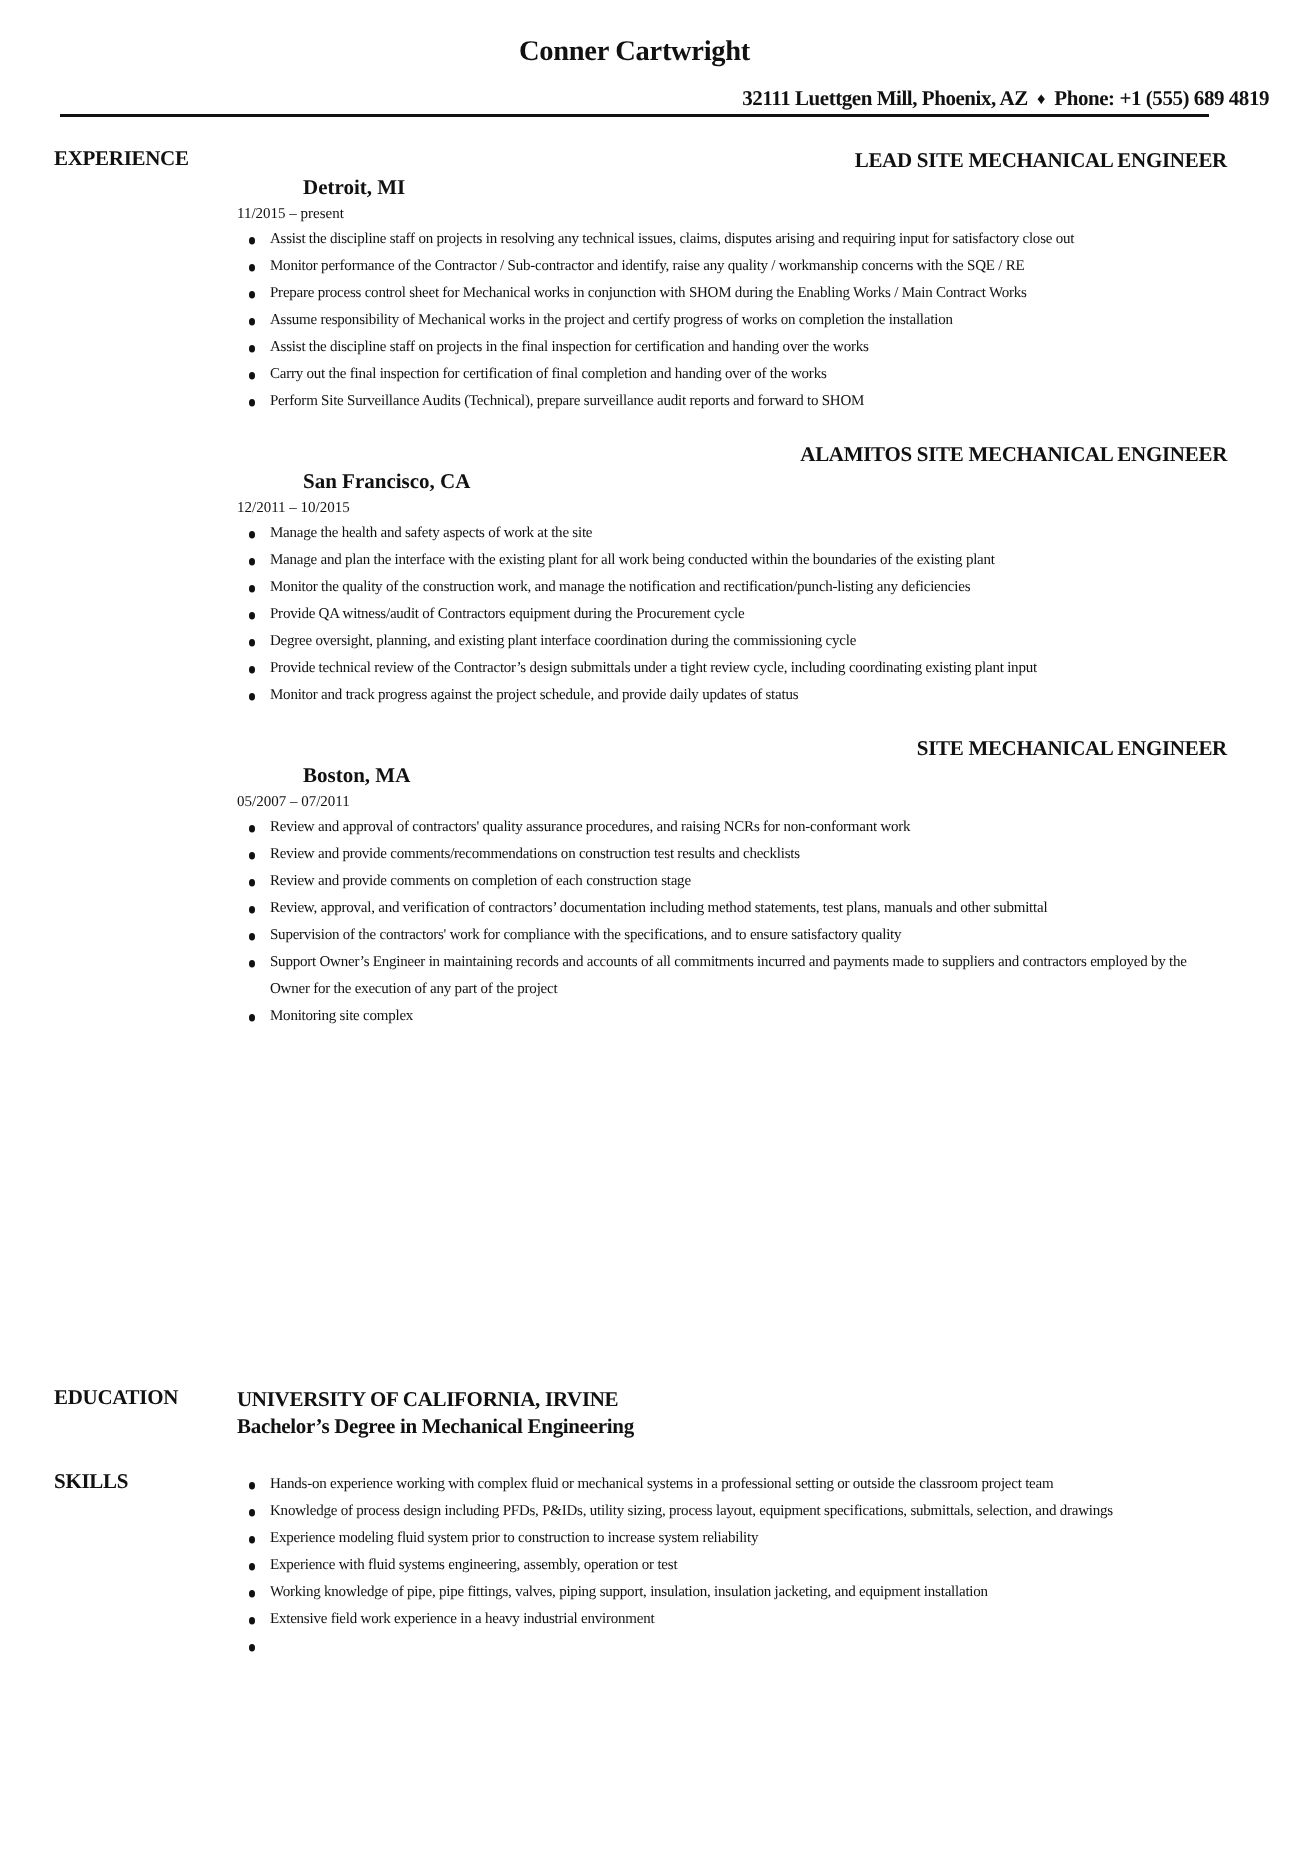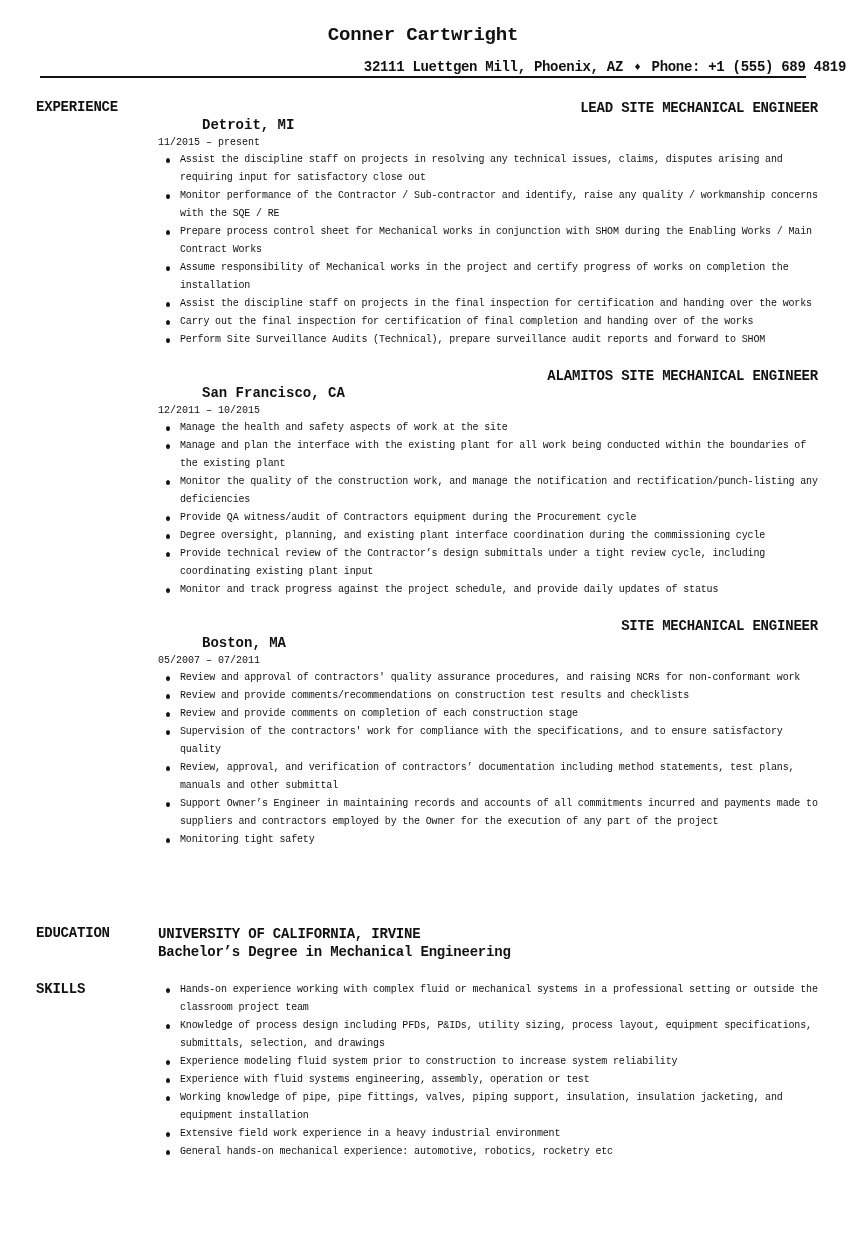--- a/index.html
+++ b/index.html
@@ -14,21 +14,20 @@
       overflow: hidden;
       font-family: "Liberation Serif", "DejaVu Serif", serif;
       color: #111111;
     }
     .page {
       position: absolute;
       left: 0;
       top: 0;
       width: 831px;
       height: 1240px;
-      font-family: Liberation Mono, monospace;
     }
     .header-name {
       position: absolute;
       top: 24px;
       left: 0;
       width: 846px;
       text-align: center;
       font-weight: bold;
       font-size: 19px;
       letter-spacing: -0.2px;
@@ -179,24 +178,24 @@
       </div>
 
       <div class="job">
         <div class="job-title">SITE MECHANICAL ENGINEER</div>
         <div class="job-location">Boston, MA</div>
         <div class="job-dates">05/2007 – 07/2011</div>
         <ul class="bullets">
           <li><span class="dot"></span><span>Review and approval of contractors' quality assurance procedures, and raising NCRs for non-conformant work</span></li>
           <li><span class="dot"></span><span>Review and provide comments/recommendations on construction test results and checklists</span></li>
           <li><span class="dot"></span><span>Review and provide comments on completion of each construction stage</span></li>
+          <li><span class="dot"></span><span>Review, approval, and verification of contractors’ documentation including method statements, test plans, manuals and other submittal</span></li>
           <li><span class="dot"></span><span>Supervision of the contractors' work for compliance with the specifications, and to ensure satisfactory quality</span></li>
-          <li><span class="dot"></span><span>Review, approval, and verification of contractors’ documentation including method statements, test plans, manuals and other submittal</span></li>
           <li><span class="dot"></span><span>Support Owner’s Engineer in maintaining records and accounts of all commitments incurred and payments made to suppliers and contractors employed by the Owner for the execution of any part of the project</span></li>
-          <li><span class="dot"></span><span>Monitoring tight safety</span></li>
+          <li><span class="dot"></span><span>Monitoring site complex</span></li>
         </ul>
       </div>
 
     </div>
   </div>
 
   <div class="section" style="top:925px;">
     <div class="section-label">EDUCATION</div>
     <div class="section-body">
       <div class="edu-school">UNIVERSITY OF CALIFORNIA, IRVINE</div>
@@ -207,18 +206,18 @@
   <div class="section" style="top:981px;">
     <div class="section-label">SKILLS</div>
     <div class="section-body">
       <ul class="bullets">
         <li><span class="dot"></span><span>Hands-on experience working with complex fluid or mechanical systems in a professional setting or outside the classroom project team</span></li>
         <li><span class="dot"></span><span>Knowledge of process design including PFDs, P&amp;IDs, utility sizing, process layout, equipment specifications, submittals, selection, and drawings</span></li>
         <li><span class="dot"></span><span>Experience modeling fluid system prior to construction to increase system reliability</span></li>
         <li><span class="dot"></span><span>Experience with fluid systems engineering, assembly, operation or test</span></li>
         <li><span class="dot"></span><span>Working knowledge of pipe, pipe fittings, valves, piping support, insulation, insulation jacketing, and equipment installation</span></li>
         <li><span class="dot"></span><span>Extensive field work experience in a heavy industrial environment</span></li>
-        <li><span class="dot"></span><span>General hands-on mechanical experience: automotive, robotics, rocketry etc</span></li>
+        <li><span class="dot"></span></li>
       </ul>
     </div>
   </div>
 
 </div>
 
 </body></html>

